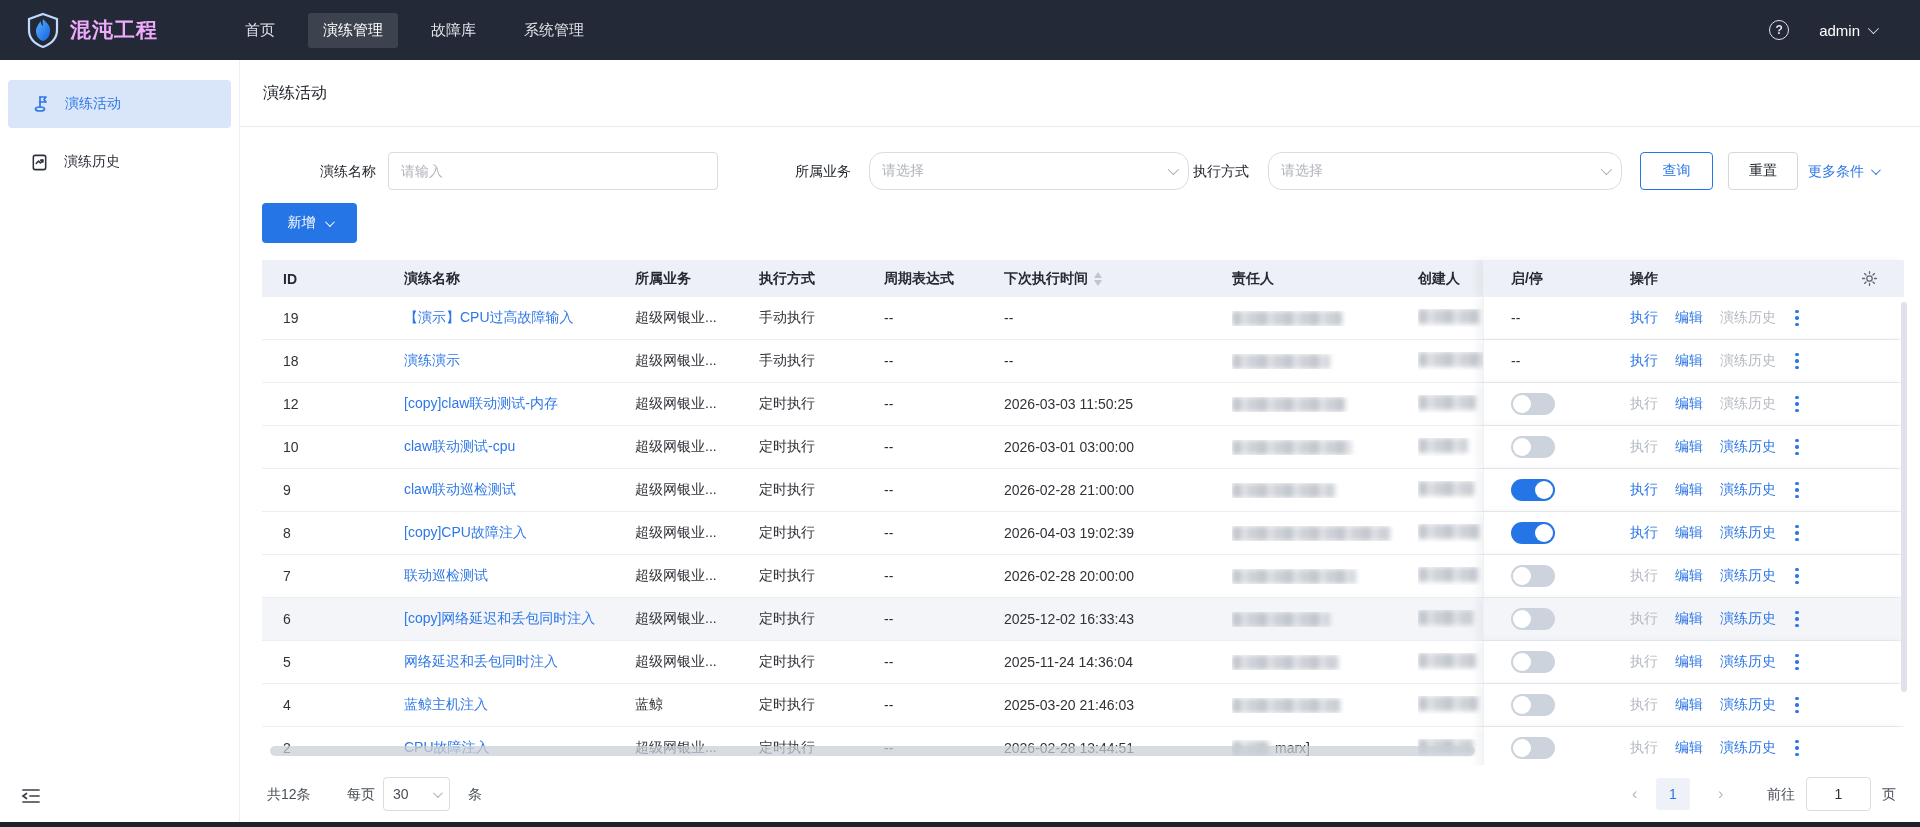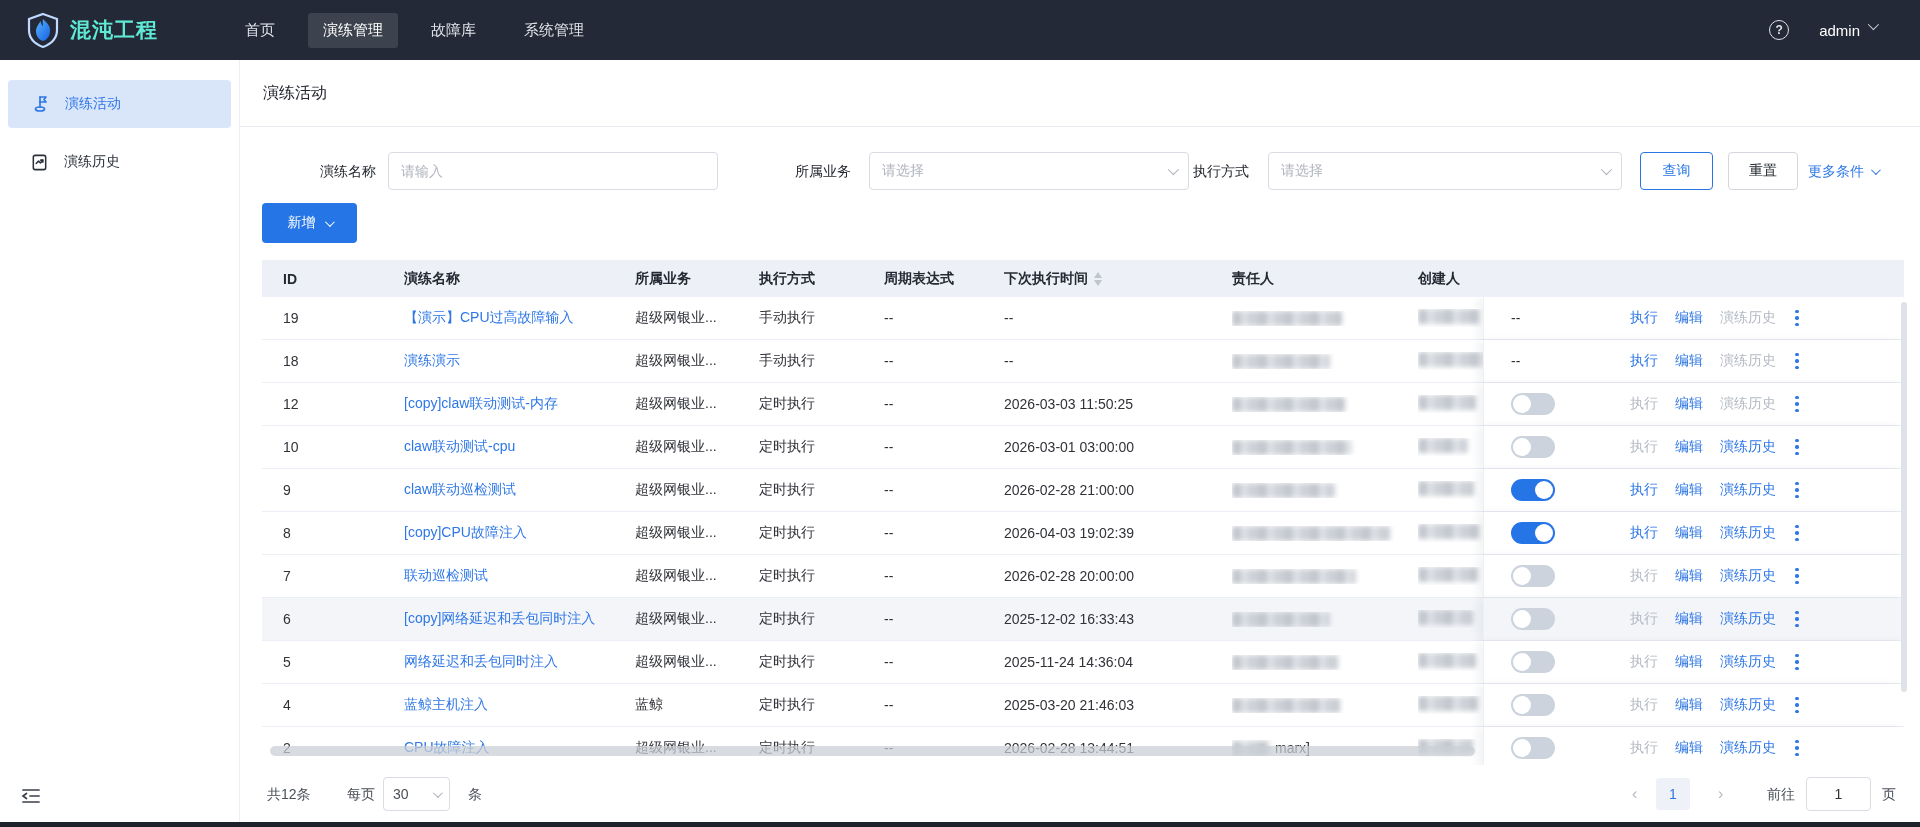--- a/index.html
+++ b/index.html
@@ -6,28 +6,28 @@
   html,body { width:1920px; height:827px; }
   body {
     position:relative; overflow:hidden; background:#fff;
     font-family:"Liberation Sans","DejaVu Sans",sans-serif;
     font-size:14px; color:#303238;
   }
   
   .navbar { position:absolute; top:0; left:0; right:0; height:60px; background:#232936;
     display:flex; align-items:center; color:#eef0f4; z-index:20; }
   .brand { display:flex; align-items:center; gap:10px; padding-left:26px; }
-  .brand-name { font-size:21px; font-weight:bold; color:#5eead4; letter-spacing:1px; }
+  .brand-name { font-size:21px; font-weight:bold; color:#f0abfc; letter-spacing:1px; }
   .nav-menu { display:flex; align-items:center; gap:18px; margin-left:72px; }
   .nav-item { padding:8px 15px; font-size:15px; color:#dfe3ea; border-radius:3px; cursor:pointer; white-space:nowrap; }
   .nav-item.active { background:#3d434e; color:#fff; }
   .nav-right { margin-left:auto; display:flex; align-items:center; gap:30px; padding-right:44px; }
   .help-circle { width:20px; height:20px; border:1.6px solid #dfe3ea; border-radius:50%;
     display:flex; align-items:center; justify-content:center; font-size:12px; font-weight:bold; color:#dfe3ea; }
-  .user-box { display:flex; gap:8px; font-size:15px; color:#fff; cursor:pointer; }
+  .user-box { display:flex; align-items:center; gap:8px; font-size:15px; color:#fff; cursor:pointer; }
   .chev { display:inline-block; width:8px; height:8px; border-right:1.6px solid currentColor; border-bottom:1.6px solid currentColor; transform:rotate(45deg) translateY(-2px); }
   .chev.white { color:#cfd4dd; }
   
   .sidebar { position:absolute; top:60px; left:0; width:240px; bottom:5px; background:#fff;
     border-right:1px solid #eceff3; padding-top:20px; z-index:10; }
   .side-item { height:48px; margin:0 8px 10px 8px; display:flex; align-items:center; gap:15px;
     padding-left:22px; border-radius:4px; font-size:14px; color:#2a2f38; cursor:pointer; }
   .side-item.active { background:#d9e6fa; color:#2e77e6; }
   .fold-btn { position:absolute; left:20px; bottom:16px; width:22px; height:20px; cursor:pointer; }
   
@@ -35,21 +35,21 @@
     border-bottom:1px solid #e8eaf0; display:flex; align-items:center; padding-left:23px;
     font-size:16px; color:#23272e; background:#fff; }
   
   .content { position:absolute; left:240px; top:127px; right:0; bottom:5px; background:#fff; }
   .filter-bar { position:absolute; top:25px; left:0; height:40px; width:100%; }
   .f-label { position:absolute; line-height:38px; font-size:14px; color:#23272e; white-space:nowrap; }
   .f-input, .f-select { position:absolute; height:38px; border:1px solid #d9dce3; border-radius:4px; background:#fff;
     font-size:14px; padding:0 12px; color:#303238; display:flex; align-items:center; }
   input.f-input { outline:none; width:330px; }
   input.f-input::placeholder { color:#b0b4bc; }
-  .f-select { justify-content:space-between; cursor:pointer; }
+  .f-select { justify-content:space-between; cursor:pointer;border-radius:14px; }
   .f-select .ph { color:#b0b4bc; }
   .f-select .chev { color:#a8adb6; }
   .btn { position:absolute; height:38px; border-radius:4px; font-size:14px; display:flex;
     align-items:center; justify-content:center; cursor:pointer; background:#fff; }
   .btn-query { left:1400px; width:73px; border:1px solid #2575e7; color:#2575e7; }
   .btn-reset { left:1488px; width:70px; border:1px solid #d4d7de; color:#23272e; }
   .more-link { position:absolute; left:1568px; line-height:38px; color:#2e77e6; display:flex; align-items:center; gap:7px; cursor:pointer; }
   .more-link .chev { color:#2e77e6; width:7px; height:7px; }
   .btn-add { position:absolute; left:22px; top:76px; width:95px; height:40px; background:#2575e7;
     border:none; color:#fff; display:flex; align-items:center; justify-content:center; gap:9px; }
@@ -217,20 +217,30 @@
         <div class="cell c-next">
           <span>下次执行时间</span>
           <span class="sorter">
               <i class="up"></i>
               <i class="down"></i>
             </span>
         </div>
         <div class="cell c-owner">责任人</div>
         <div class="cell c-creator">创建人</div>
       </div>
+      <div class="t-fixed">
+        <div class="cell c-switch">启/停</div>
+        <div class="cell c-actions">操作</div>
+        <div class="c-gear">
+          <svg width="17" height="17" viewBox="0 0 20 20" fill="none" stroke="#5f6774" stroke-width="1.5" stroke-linecap="round">
+            <circle cx="10" cy="10" r="3.2"></circle>
+            <path d="M10 1.8 v2.4 M10 15.8 v2.4 M1.8 10 h2.4 M15.8 10 h2.4 M4.2 4.2 l1.7 1.7 M14.1 14.1 l1.7 1.7 M15.8 4.2 l-1.7 1.7 M5.9 14.1 l-1.7 1.7"></path>
+          </svg>
+        </div>
+      </div>
     </div>
     <div class="t-body">
   <div class="t-row">
     <div class="t-scroll">
       <div class="cell c-id">19</div>
       <div class="cell c-name"><a class="link r-name">【演示】CPU过高故障输入</a></div>
       <div class="cell c-biz r-biz">超级网银业...</div>
       <div class="cell c-exec r-exec">手动执行</div>
       <div class="cell c-cron r-cron">--</div>
       <div class="cell c-next r-next">--</div>

